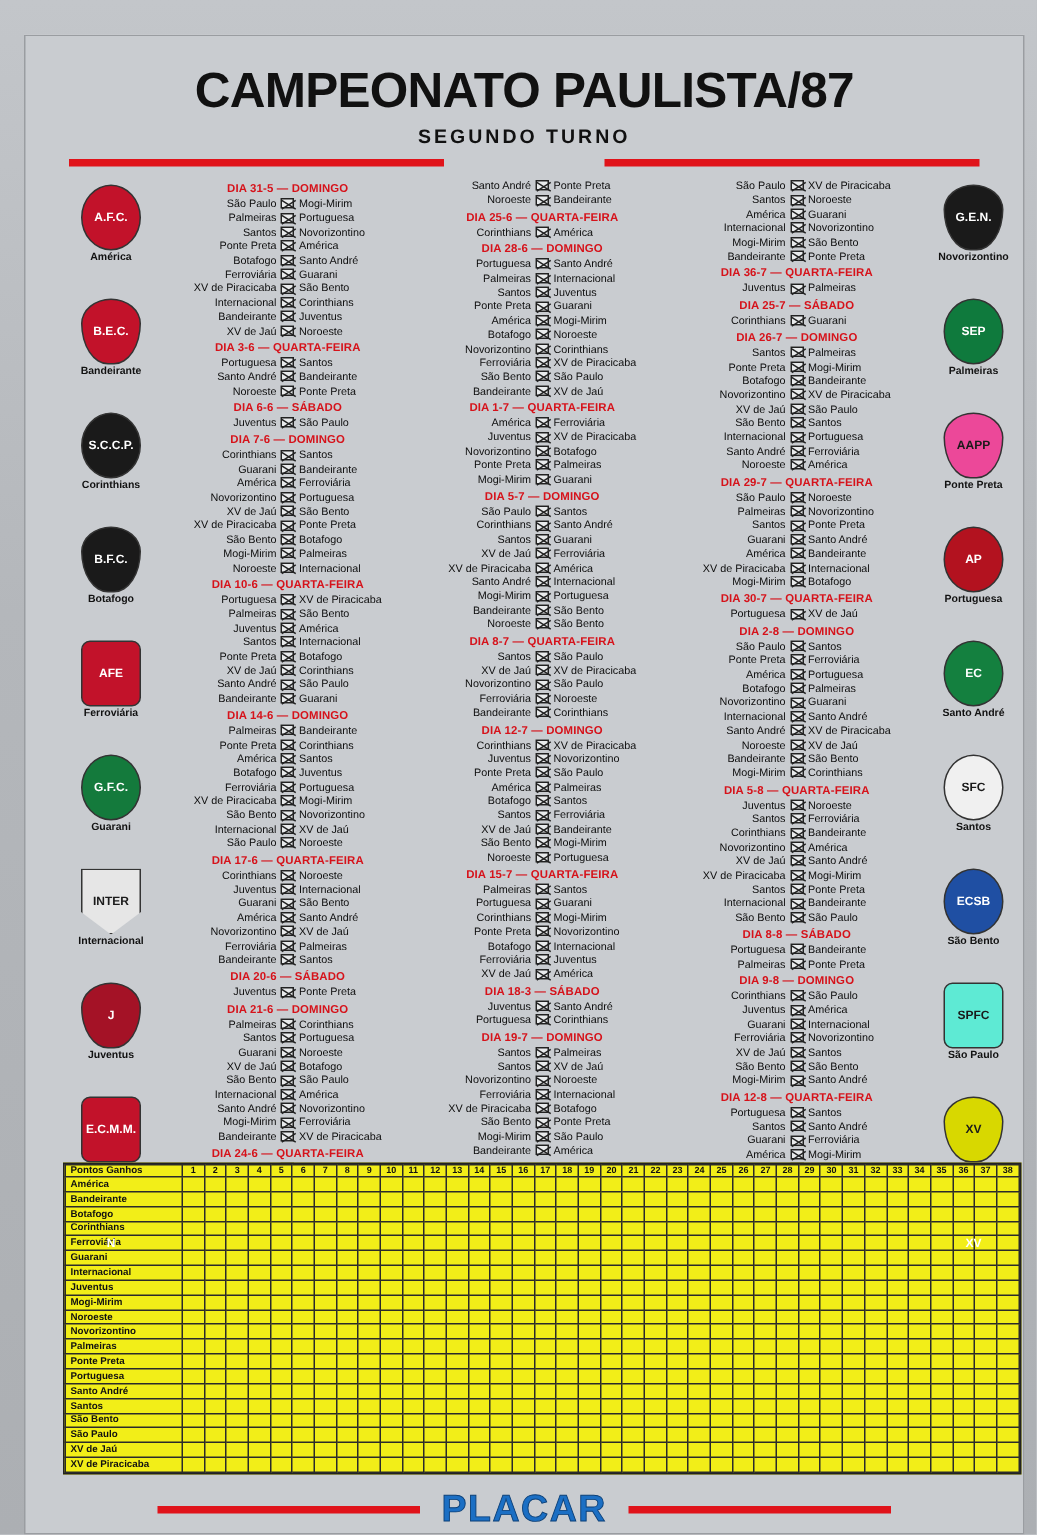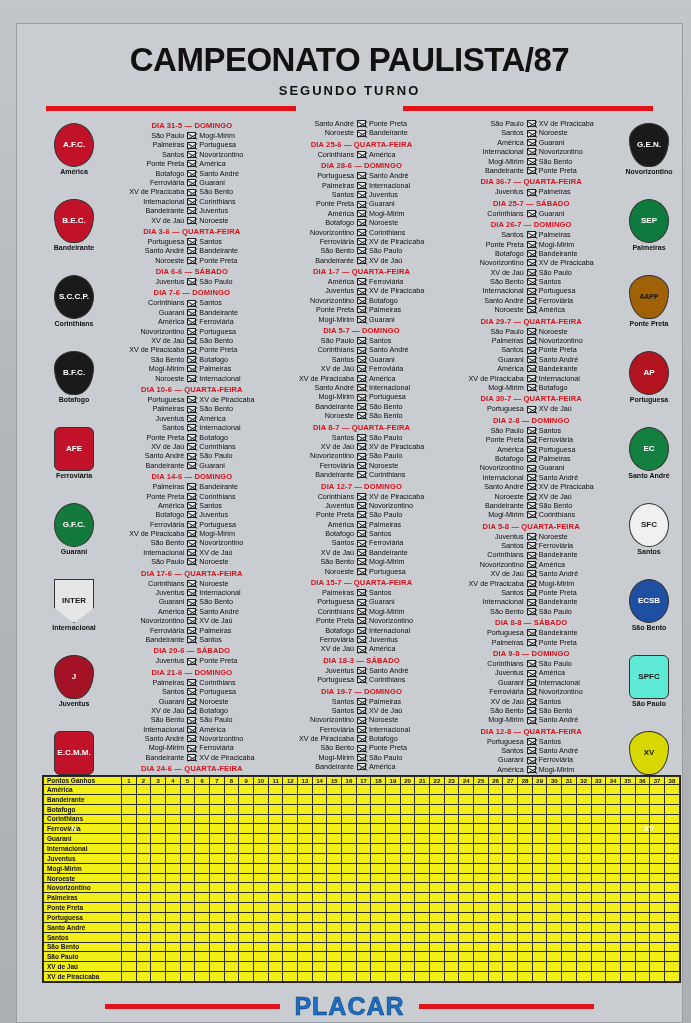--- a/index.html
+++ b/index.html
@@ -1156,21 +1156,21 @@
             </div>
             <div class="badge-name">Novorizontino</div>
           </div>
           <div class="badge-item">
             <div class="badge circle" style="background: rgb(15, 122, 61); border: 1px solid rgb(51, 51, 51);">
               <span class="inner" style="color: rgb(255, 255, 255);">SEP</span>
             </div>
             <div class="badge-name">Palmeiras</div>
           </div>
           <div class="badge-item">
-            <div class="badge shield" style="background: #a16207; border: 1px solid rgb(51, 51, 51); font-family: Liberation Mono, monospace;">
+            <div class="badge shield" style="background: #ec4899; border: 1px solid rgb(51, 51, 51);">
               <span class="inner" style="color: rgb(26, 26, 26);">AAPP</span>
             </div>
             <div class="badge-name">Ponte Preta</div>
           </div>
           <div class="badge-item">
             <div class="badge circle" style="background: rgb(179, 18, 31); border: 1px solid rgb(51, 51, 51);">
               <span class="inner" style="color: rgb(255, 255, 255);">AP</span>
             </div>
             <div class="badge-name">Portuguesa</div>
           </div>

